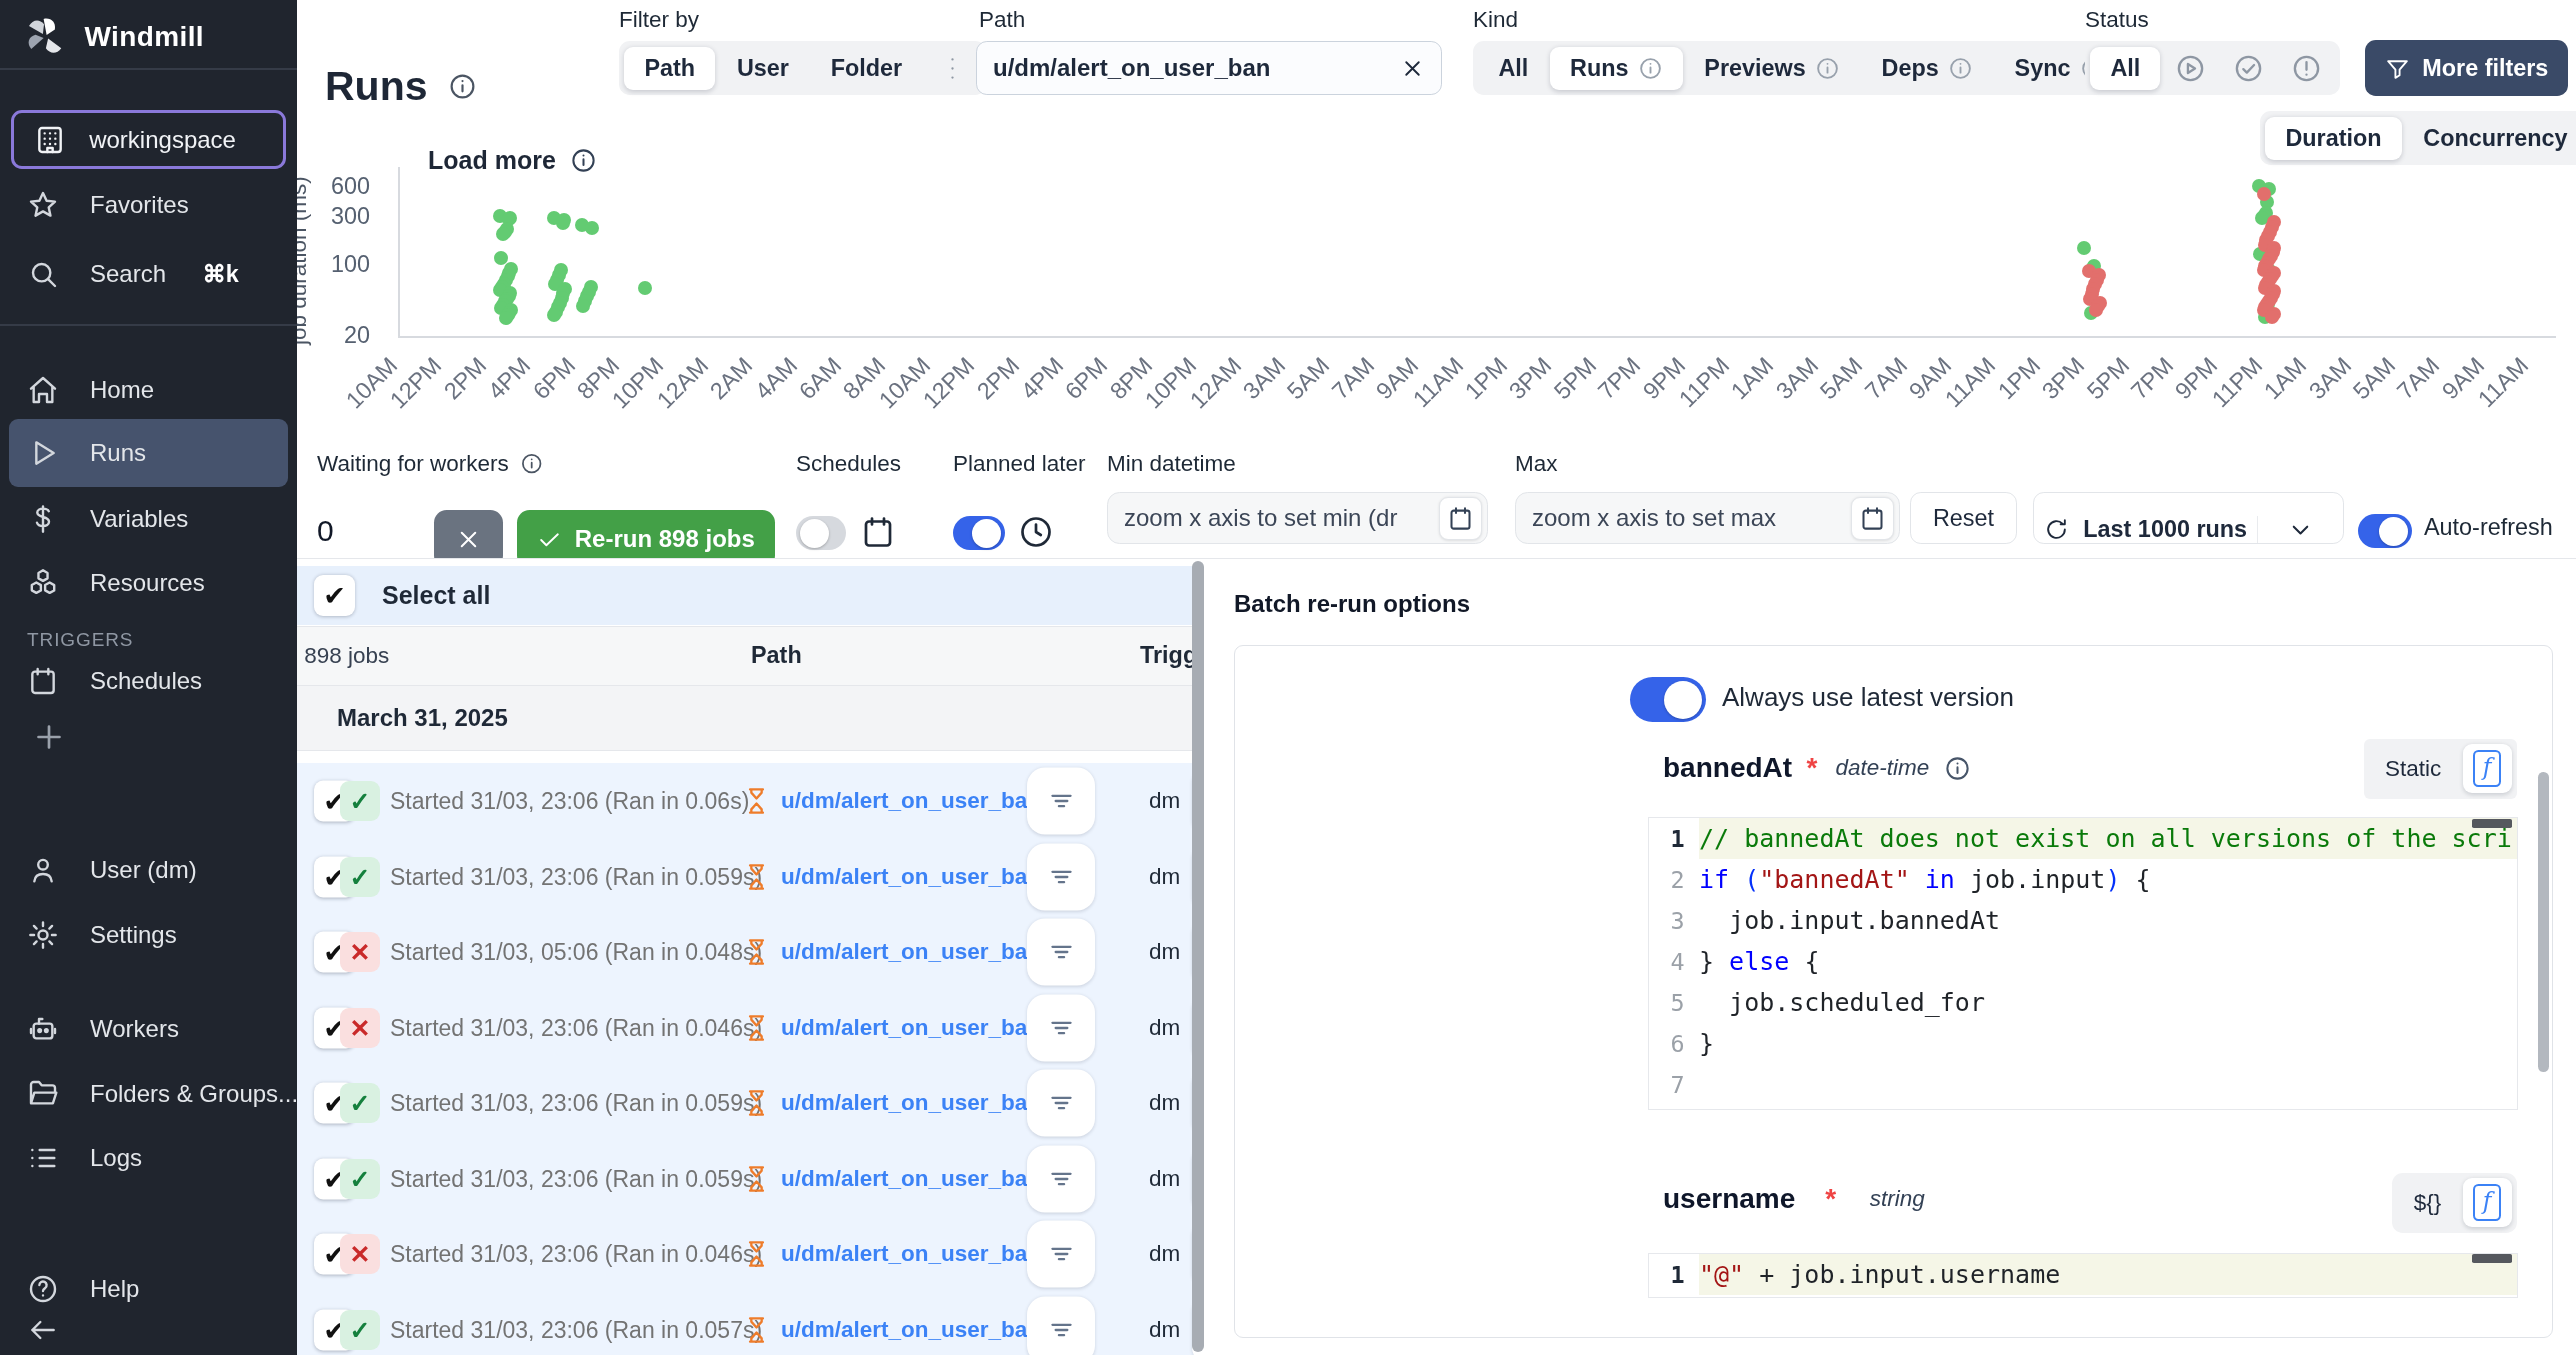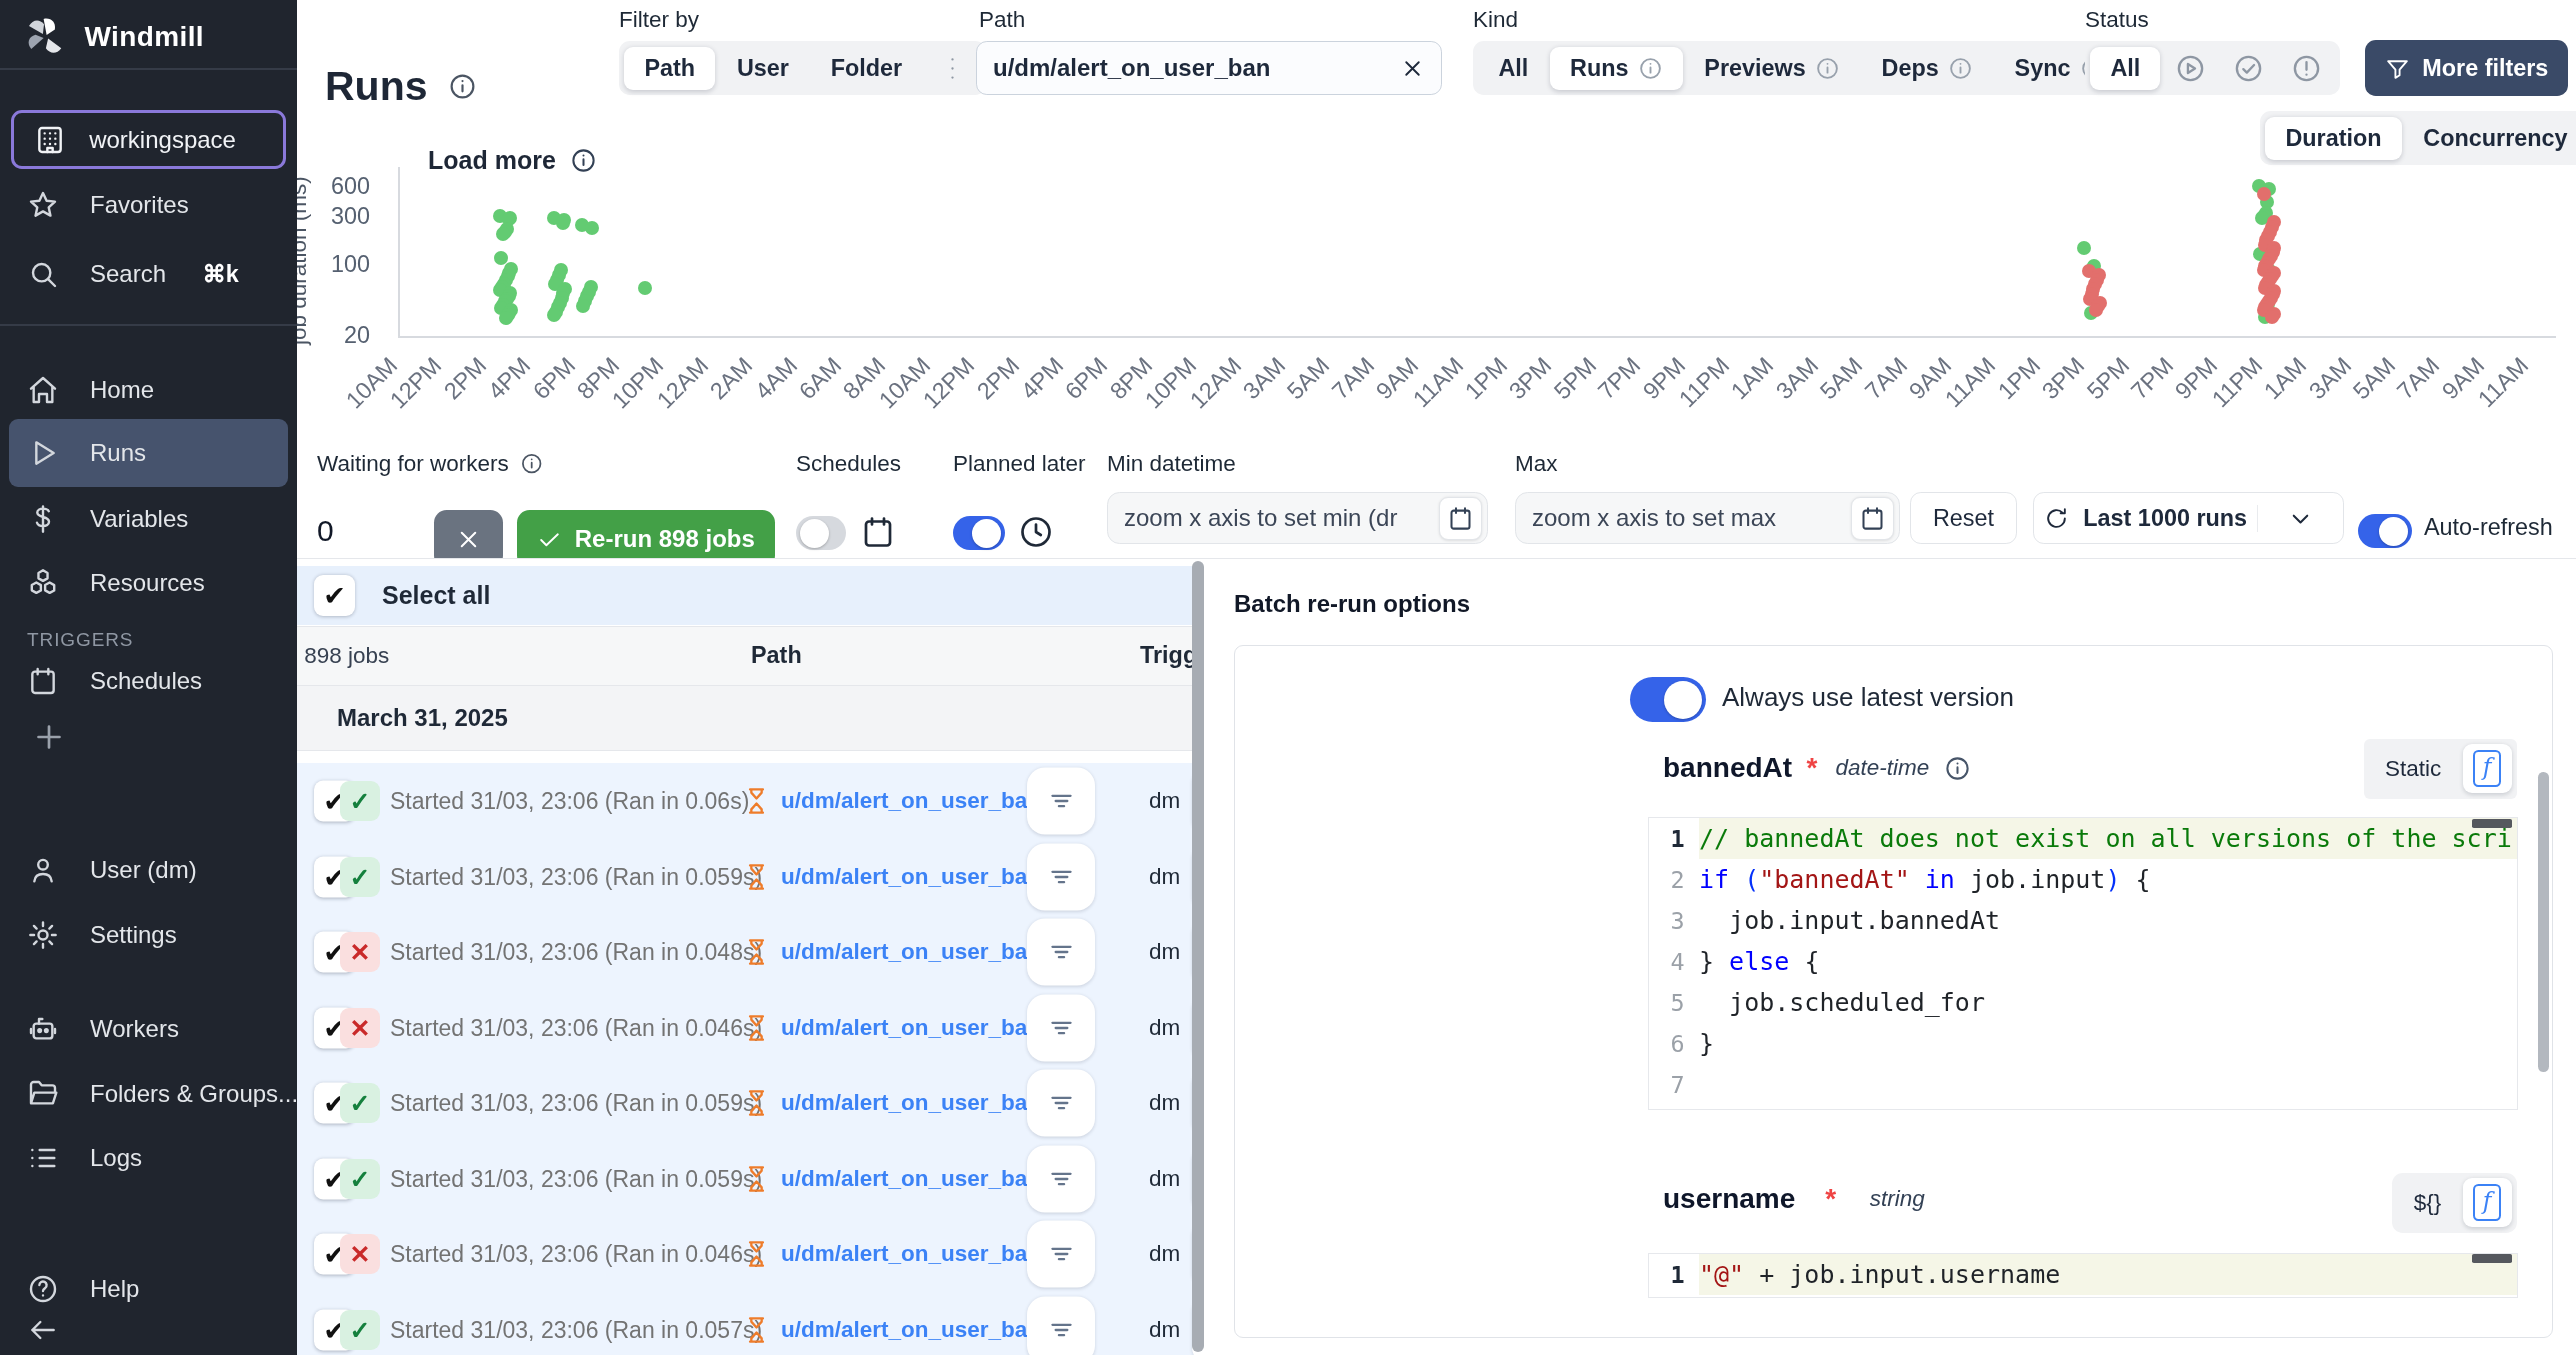--- a/index.html
+++ b/index.html
@@ -69,21 +69,21 @@
   .dt-input{position:absolute;top:492px;height:52px;background:#f6f7f8;border:1.8px solid #e2e5e9;
     border-radius:12.6px;display:flex;align-items:center;padding:0 5.4px 0 16px}
   .dt-input input{flex:1;border:none;outline:none;background:transparent;font-size:24px;color:#3c4657;
     font-family:"Liberation Sans",sans-serif;min-width:0}
   .dt-input input::placeholder{color:#3c4657;opacity:1}
   .sq-btn{flex:0 0 auto;width:43px;height:43px;background:#fff;border:1.8px solid #e2e5e9;border-radius:9px;
     display:flex;align-items:center;justify-content:center;color:#334155;box-shadow:0 0.9px 2.7px rgba(0,0,0,.10);cursor:pointer}
   .btn-white{position:absolute;top:492px;height:52px;background:#fff;border:1.8px solid #e2e5e9;border-radius:10.8px;
     font-size:23.4px;color:#1e293b;display:flex;align-items:center;justify-content:center;cursor:pointer}
   .runs-sel{position:absolute;left:2033px;top:492px;width:311px;height:52px;background:#fff;
-    border:1.8px solid #e2e5e9;border-radius:10.8px;display:flex;align-items:center;cursor:pointer}
+    border:1.8px solid #e2e5e9;border-radius:10.8px;display:flex;align-items:flex-end;cursor:pointer}
   .runs-sel .main{flex:1;display:flex;align-items:center;justify-content:center;gap:14.4px;
     font-size:23.4px;font-weight:600;color:#1e293b;white-space:nowrap}
   .runs-sel .chev{width:86px;border-left:1.8px solid #e9ebee;display:flex;align-items:center;
     justify-content:center;color:#1e293b}
   .hdiv{position:absolute;left:297px;top:558px;width:2279px;height:0.9px;background:#e5e7eb}
   
   .jobs{position:absolute;left:297px;top:559px;width:899px;height:796px;overflow:hidden;background:#fff}
   .selall{position:absolute;left:0;top:7.2px;width:100%;height:59px;background:#e7f0fc;display:flex;
     align-items:center;gap:27px;padding-left:17px}
   .selall .lbl{font-size:25px;font-weight:600;color:#1f2937}
@@ -736,21 +736,21 @@
             <svg viewBox="0 0 24 24" width="31" height="31" fill="none" stroke="currentColor" stroke-width="1.8" stroke-linecap="round" stroke-linejoin="round">
               <path d="M5 8h14M7.5 12h9M10 16h4"></path>
             </svg>
           </span>
           <span class="trig" style="left:852px">dm</span>
           <span class="cutpill" style="left:895px"></span>
         </div>
         <div class="run-row" style="top: 151px;">
           <span class="chk" style="left:17px">✔</span>
           <span class="st-ic ko" style="left:43px">✕</span>
-          <span class="run-meta" style="left:93px">Started 31/03, 23:06 (Ran in 0.048s)</span>
+          <span class="run-meta" style="left:93px">Started 31/03, 05:06 (Ran in 0.048s)</span>
           <span style="left:444px;color:#ee7c2b">
             <svg viewBox="0 0 24 24" width="31" height="31" fill="none" stroke="currentColor" stroke-width="1.8" stroke-linecap="round" stroke-linejoin="round">
               <path d="M7 3h10M7 21h10M8 3v2.5L12 10l4-4.5V3M8 21v-2.5L12 14l4 4.5V21"></path>
             </svg>
           </span>
           <a class="run-link" style="left:484px">u/dm/alert_on_user_ban</a>
           <span class="fpill" style="left:730px">
             <svg viewBox="0 0 24 24" width="31" height="31" fill="none" stroke="currentColor" stroke-width="1.8" stroke-linecap="round" stroke-linejoin="round">
               <path d="M5 8h14M7.5 12h9M10 16h4"></path>
             </svg>

